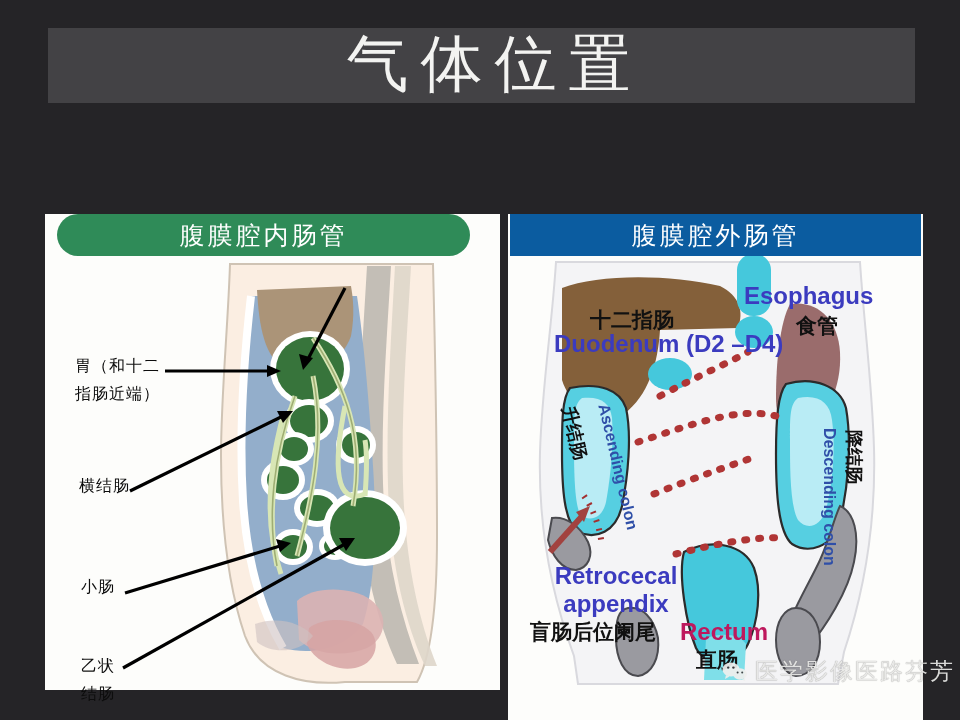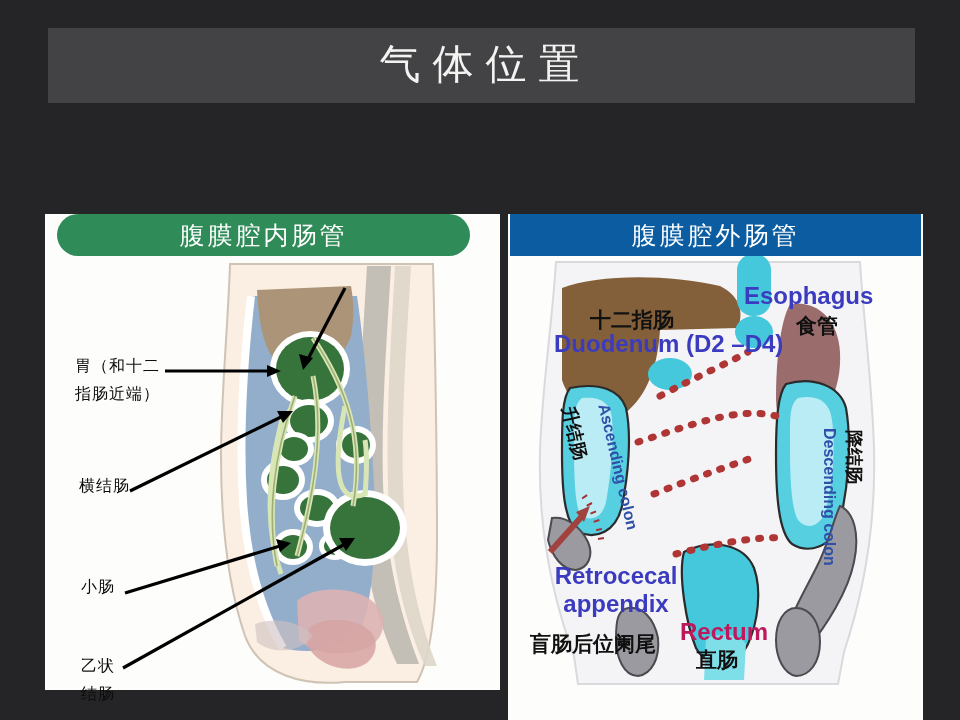--- a/index.html
+++ b/index.html
@@ -8,23 +8,23 @@
     font-family:"Liberation Serif","DejaVu Serif",serif;
   }
   .slide{position:relative;width:960px;height:720px;}
 
   
   .title-banner{
     position:absolute;left:48px;top:28px;width:867px;height:75px;
     background:#434245;
   }
   .title-text{
-    position:absolute;left:4px;top:-4px;width:867px;
+    position:absolute;left:13px;top:-4px;width:867px;
     text-align:center;color:#f3f3f1;
-    font-size:41px;line-height:80px;letter-spacing:12px;
+    font-size:62px;line-height:80px;letter-spacing:12px;
     font-family:"DejaVu Serif",serif;font-weight:400;
     white-space:nowrap;
   }
   .subtitle{
     position:absolute;left:56px;top:110px;width:880px;
     color:#efefee;font-size:30px;line-height:44px;letter-spacing:1px;
     font-family:"DejaVu Serif",serif;
   }
 
   
@@ -263,20 +263,33 @@
     <div class="lbl-hz lbl-rot" style="left:72px;top:190px;font-size:18px;
          transform:rotate(77deg);">升结肠</div>
 
     <div class="lbl-en lbl-rot" style="left:330px;top:214px;font-size:16px;
          transform:rotate(90deg);color:#2f4fa8;">Descending colon</div>
     <div class="lbl-hz lbl-rot" style="left:358px;top:216px;font-size:18px;
          transform:rotate(90deg);">降结肠</div>
 
     <div class="lbl-en" style="left:28px;top:348px;font-size:24px;width:160px;
          white-space:normal;text-align:center;line-height:28px;">Retrocecal appendix</div>
-    <div class="lbl-hz" style="left:22px;top:416px;font-size:21px;">盲肠后位阑尾</div>
+    <div class="lbl-hz" style="left:22px;top:404px;font-size:21px;">盲肠后位阑尾</div>
 
     <div class="lbl-en" style="left:172px;top:404px;font-size:24px;color:#be185d;">Rectum</div>
     <div class="lbl-hz" style="left:188px;top:432px;font-size:21px;">直肠</div>
   </div>
 
+  <div class="watermark">
+    <svg width="26" height="22" viewBox="0 0 26 22">
+      <ellipse cx="9" cy="8.5" rx="8.5" ry="7" fill="#f0f0ee"></ellipse>
+      <path d="M4 14 L3 18 L7.5 15.4 Z" fill="#f0f0ee"></path>
+      <circle cx="6.2" cy="6.6" r="1.2" fill="#3a3a3c"></circle>
+      <circle cx="11.4" cy="6.6" r="1.2" fill="#3a3a3c"></circle>
+      <ellipse cx="18" cy="13" rx="7" ry="5.8" fill="#f0f0ee"></ellipse>
+      <path d="M22.6 17.6 L23.4 20.6 L19.8 18.6 Z" fill="#f0f0ee"></path>
+      <circle cx="15.6" cy="11.6" r="1" fill="#3a3a3c"></circle>
+      <circle cx="20.2" cy="11.6" r="1" fill="#3a3a3c"></circle>
+    </svg>
+    <span class="wm-text">医学影像医路芬芳</span>
+  </div>
 
 </div>
 
 </body></html>

